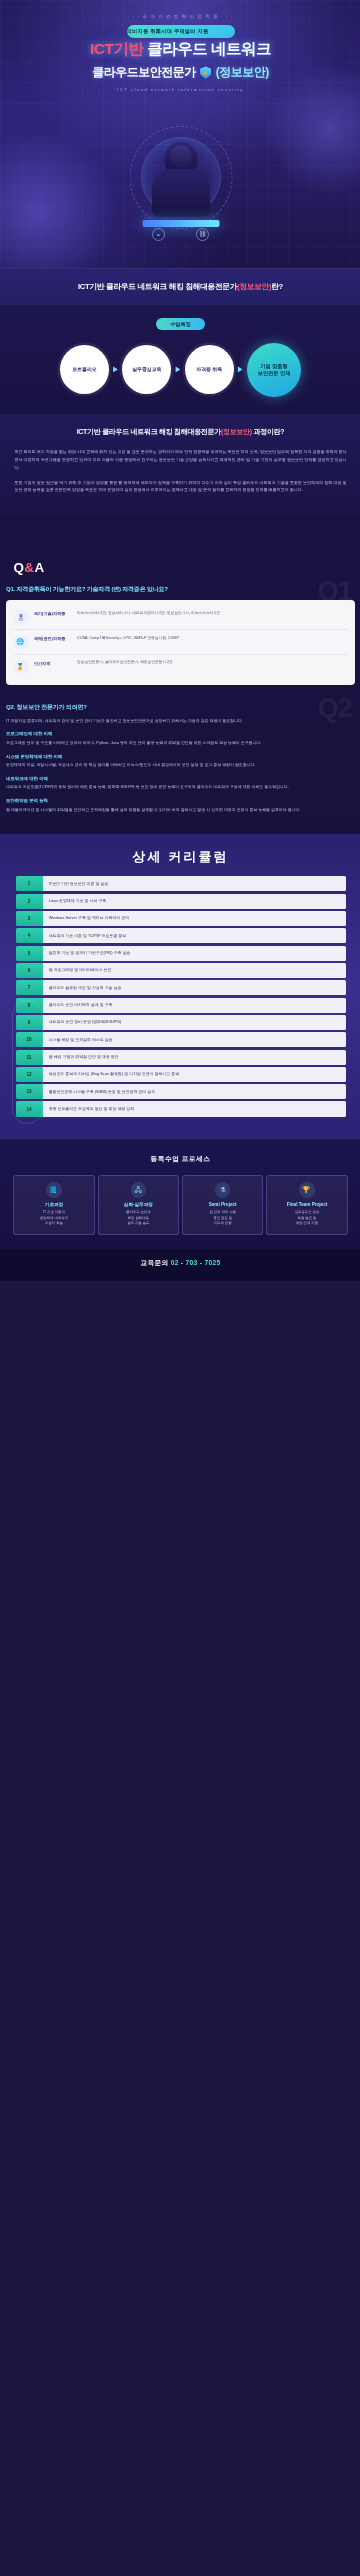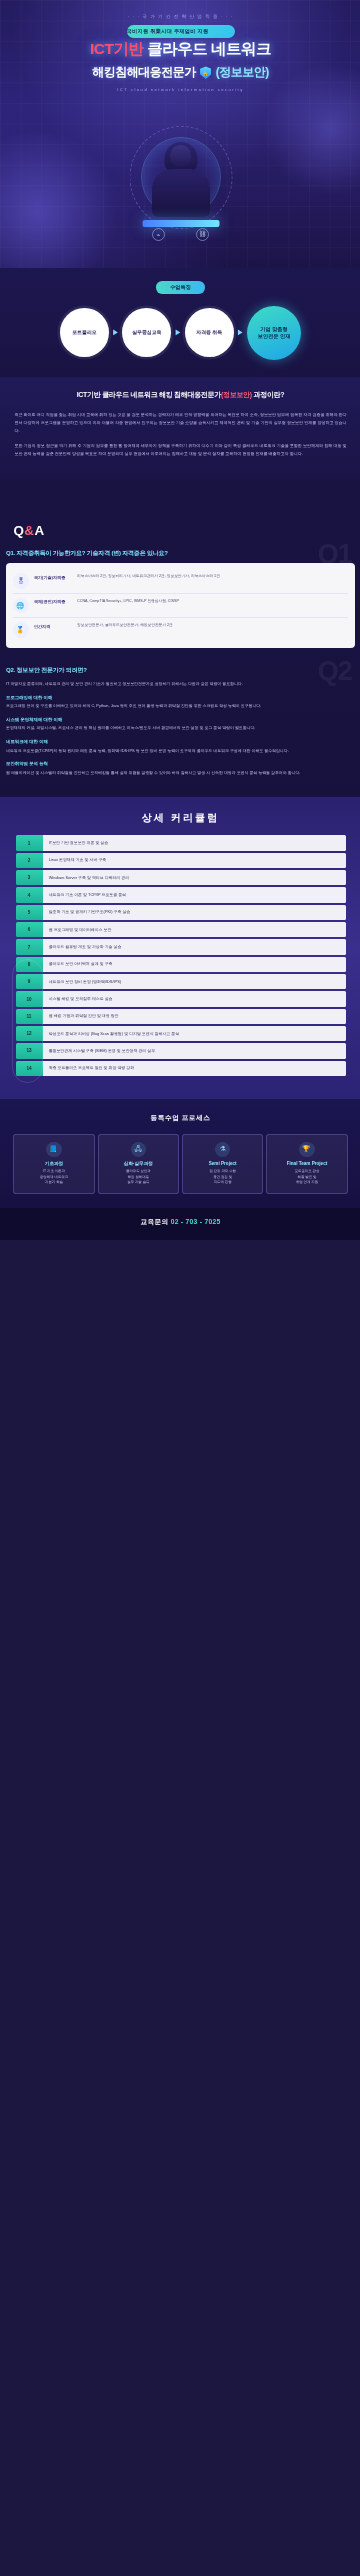--- a/index.html
+++ b/index.html
@@ -230,21 +230,21 @@
   
   .curri {
     background: linear-gradient(180deg,#2a2270,#3a2f8c 50%,#2b2374 100%);
     padding: 14.4px 0 20.6px; position: relative; overflow: hidden;
   }
   .curri .key-deco {
     position: absolute; left: 12.4px; bottom: 15.5px; width: 31px; height: 124px;
     border-radius: 15.5px; border: 1px solid rgba(255,255,255,.12);
   }
   .curri-title {
-    text-align: center; font-size: 10px; font-weight: bold;
+    text-align: center; font-size: 13px; font-weight: bold;
     letter-spacing: 2.1px; margin-bottom: 10.3px;
   }
   .curri-table { width: 330px; margin: 0 auto; }
   .curri-row { display: flex; align-items: stretch; margin-bottom: 2.1px; }
   .curri-no {
     flex: 0 0 27px;
     background: linear-gradient(180deg,#2fcfae,#1fb49a);
     color: #05322a; font-size: 4.6px; font-weight: bold;
     display: flex; align-items: center; justify-content: center;
     border-radius: 1.5px 0 0 1.5px;
@@ -301,21 +301,21 @@
     <div class="blob b2"></div>
 
     <div class="hero-top-deco">· · ·  국 가 기 간 전 략 산 업 직 종  · · ·</div>
     <div class="hero-badge">국비지원 취業시대 주제업비 지원</div>
 
     <div class="hero-title-1">
       <span class="accent">ICT기반</span>
       <span>클라우드 네트워크</span>
     </div>
     <div class="hero-title-2">
-      <span>해킹침해대응전문가</span>
+      <span>클라우드보안전문가</span>
       <span class="hero-shield">🔒</span>
       <span class="paren">(정보보안)</span>
     </div>
     <div class="hero-sub-en">ICT cloud network information security</div>
 
     <div class="hero-figure">
       <div class="ring"></div>
       <div class="ring2"></div>
       <div class="person">
         <div class="hood"></div>
@@ -324,20 +324,23 @@
       </div>
       <div class="laptop"></div>
     </div>
 
     <div class="hero-icons">
       <div class="ic">⌁</div>
       <div class="ic">⛓</div>
     </div>
   </section>
 
+  <section class="qstrip">
+    <span>ICT기반 클라우드 네트워크 해킹 침해대응전문가</span><span class="hl">(정보보안)</span><span>란?</span>
+  </section>
 
   <section class="features">
     <div class="sec-pill">수업특징</div>
     <div class="feature-row">
       <div class="f-circle">포트폴리오</div>
       <div class="f-arrow">▶</div>
       <div class="f-circle">실무중심교육</div>
       <div class="f-arrow">▶</div>
       <div class="f-circle">자격증 취득</div>
       <div class="f-arrow">▶</div>

